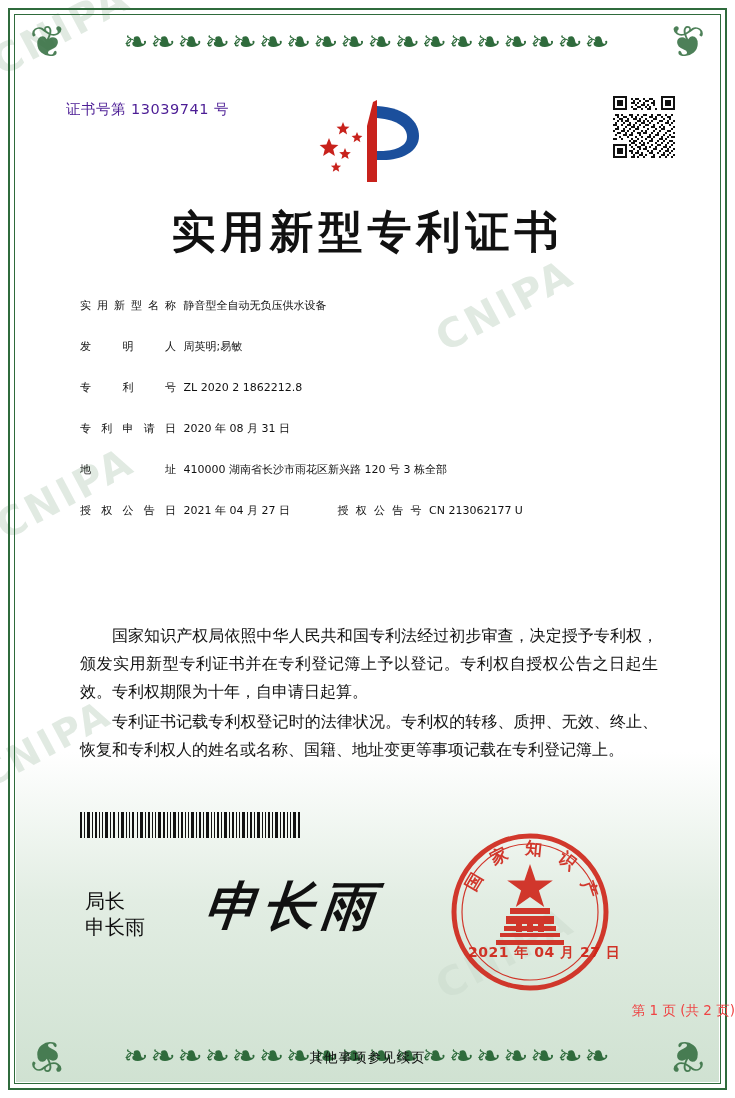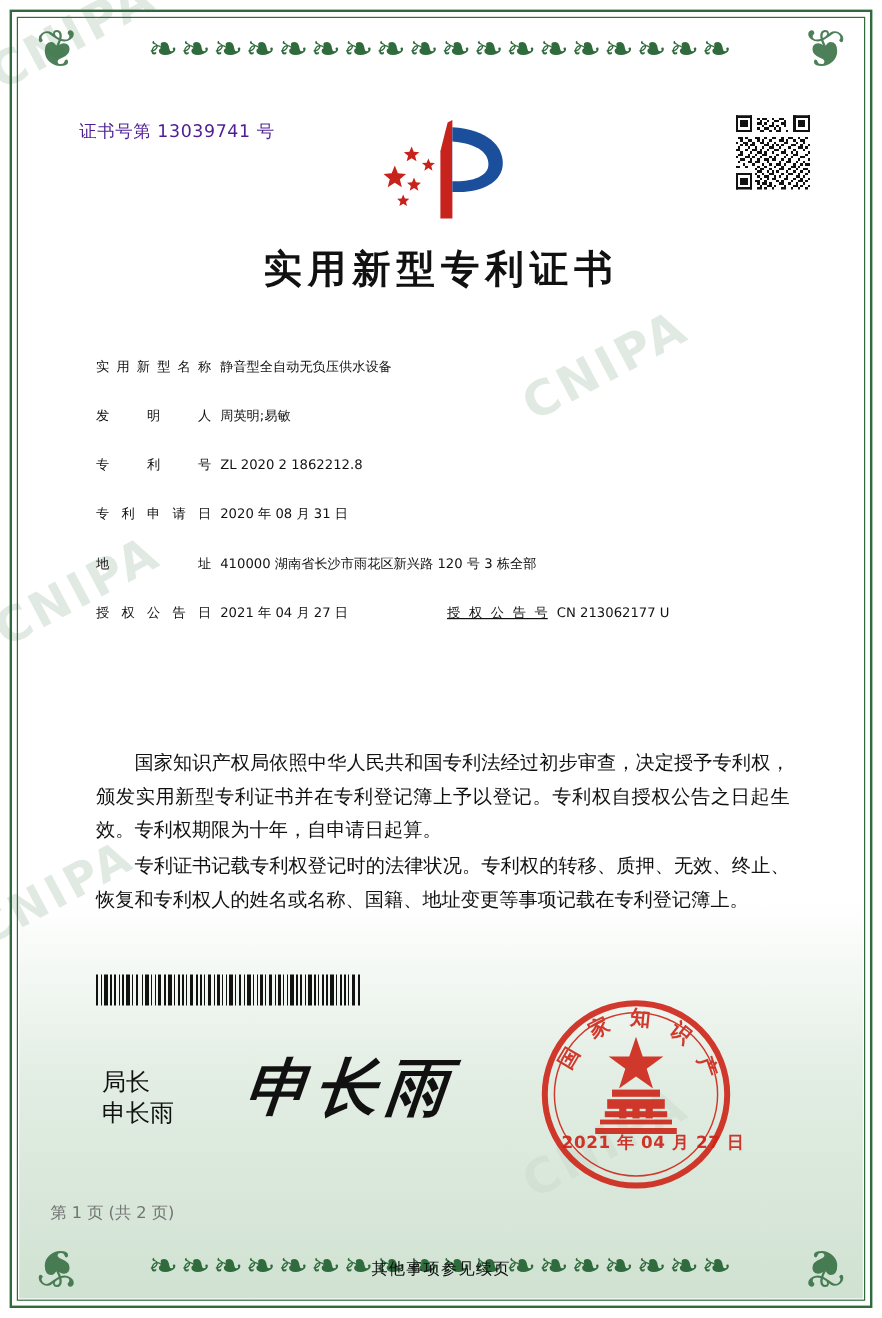--- a/index.html
+++ b/index.html
@@ -117,21 +117,21 @@
     top: 96px;
     transform: translateX(-50%);
     width: 130px; height: 92px;
   }
 
   .title {
     position: absolute;
     left: 0; right: 0;
     top: 203px;
     text-align: center;
-    font-size: 32px;
+    font-size: 44px;
     font-weight: bold;
     letter-spacing: 5px;
     color: #111;
     font-family: "DejaVu Sans", "Liberation Sans", sans-serif;
   }
 
   
   .fields {
     position: absolute;
     left: 80px;
@@ -154,25 +154,24 @@
     vertical-align: top;
   }
   .field-value {
     display: inline-block;
     vertical-align: top;
     padding-left: 4px;
   }
   .field-row.two .field-label2 {
     display: inline-block;
     width: 84px;
-    margin-left: 79px;
+    margin-left: 44px;
     text-align: justify;
     text-align-last: justify;
     vertical-align: top;
-    text-decoration: underline;
   }
   .field-row.two .field-value2 {
     display: inline-block;
     vertical-align: top;
     padding-left: 4px;
   }
 
   
   .paras {
     position: absolute;
@@ -233,23 +232,23 @@
     color: #cf2418;
     letter-spacing: .5px;
     font-weight: bold;
     opacity: .92;
   }
 
   .page-no {
     position: absolute;
     left: 0; right: 0;
     top: 1002px;
-    text-align: left;
+    text-align: right;
     font-size: 13.5px;
-    color: #737373;
+    color: #ef4444;
     padding-left: 42px;
   }
   .footer-note {
     position: absolute;
     left: 0; right: 0;
     top: 1049px;
     text-align: center;
     font-size: 13.5px;
     color: #111;
     letter-spacing: 1px;

